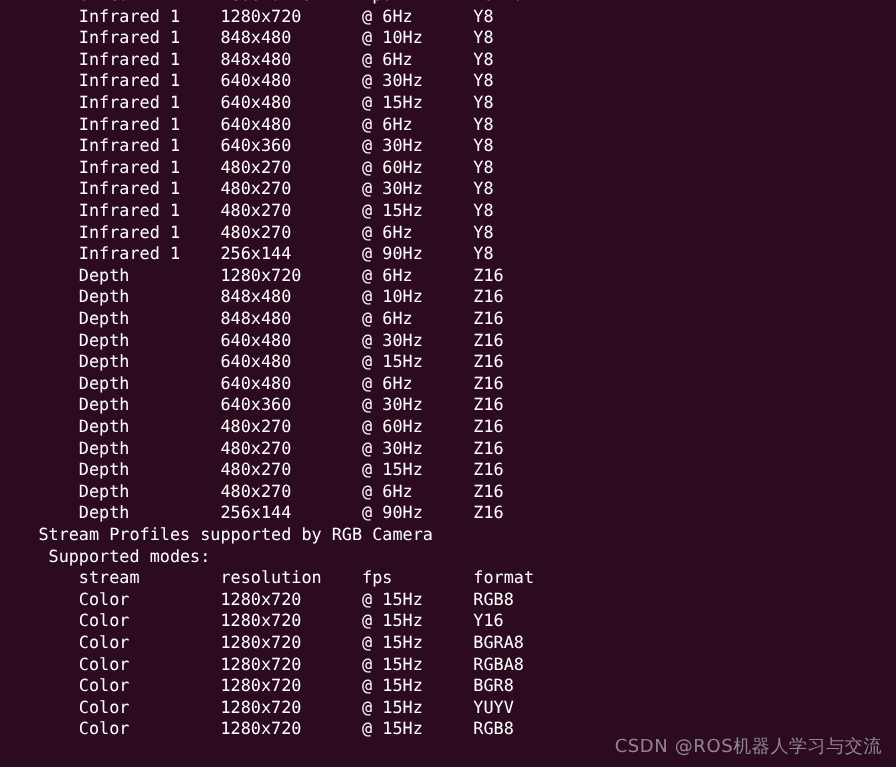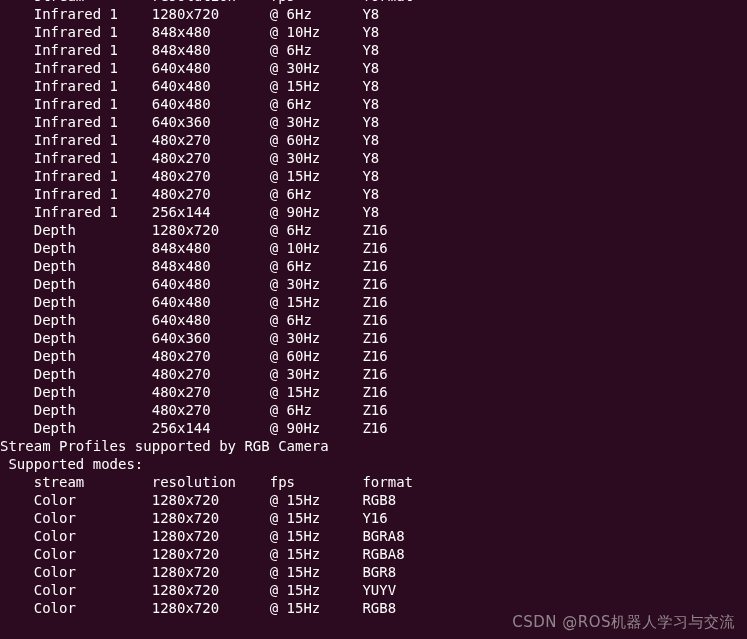--- a/index.html
+++ b/index.html
@@ -12,21 +12,21 @@
     font-family: "DejaVu Sans Mono", "Ubuntu Mono", Consolas, monospace;
     font-size: 14px;
     line-height: 18px;
     color: #ffffff;
     -webkit-font-smoothing: antialiased;
   }
   .terminal {
     padding: 0;
     white-space: pre;
   }
-  .row { display: block; }
+  .row { display: block; padding-left: 32px; }
   .watermark {
     position: absolute;
     right: 12px;
     bottom: 8px;
     font-family: "DejaVu Sans", Arial, sans-serif;
     font-size: 15px;
     color: rgba(200,200,200,0.65);
     letter-spacing: 0.5px;
     pointer-events: none;
   }

